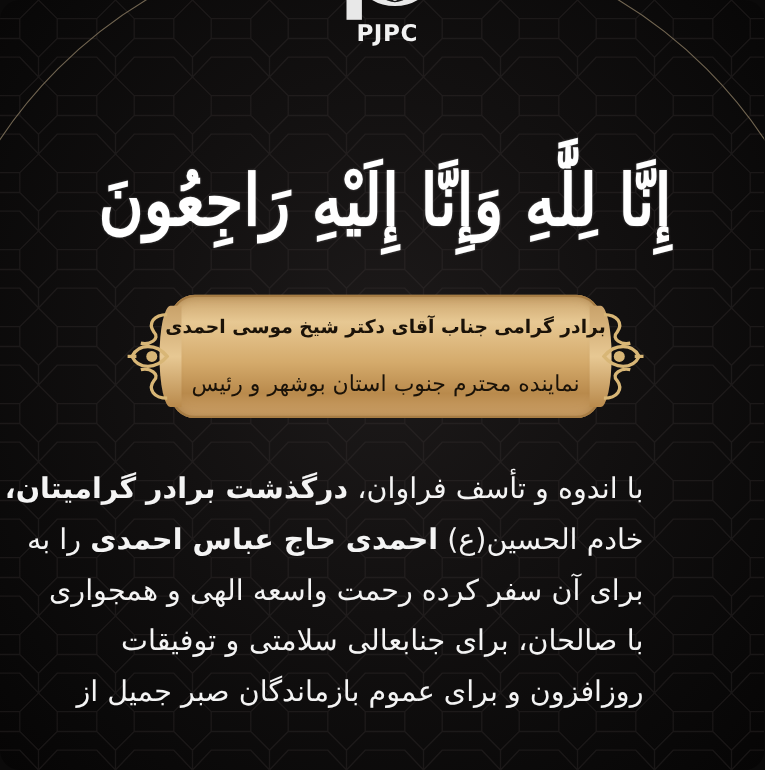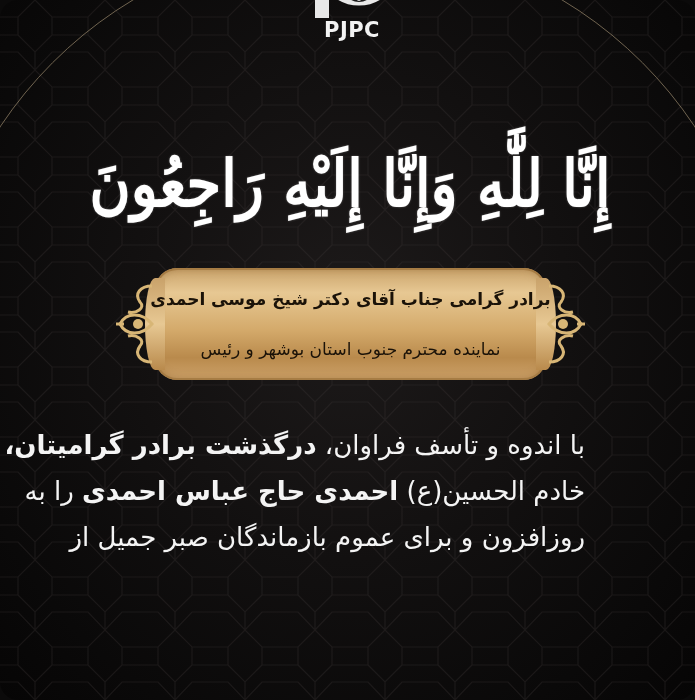--- a/index.html
+++ b/index.html
@@ -114,21 +114,21 @@
       direction: rtl;
       z-index: 2;
     }
     .banner-line {
       color: #1a1208;
       font-family: "DejaVu Sans", sans-serif;
       white-space: nowrap;
       line-height: 1.1;
     }
     .banner-line.bold { font-weight: bold; font-size: 17px; }
-    .banner-line.regular { font-size: 17px; }
+    .banner-line.regular { font-size: 20px; }
     .ornament {
       position: absolute;
       top: 14px;
       width: 42px;
       height: 84px;
       z-index: 1;
     }
     .ornament.left { left: 4px; }
     .ornament.right { right: 4px; transform: scaleX(-1); }
     .body-text {
@@ -209,16 +209,18 @@
     </svg>
     <div class="banner-lines">
       <div class="banner-line bold">برادر گرامی جناب آقای دکتر شیخ موسی احمدی</div>
       <div class="banner-line regular">نماینده محترم جنوب استان بوشهر و رئیس</div>
     </div>
   </div>
 
   <div class="body-text">
     <span class="body-line"><span>با اندوه و تأسف فراوان، </span><b>درگذشت برادر گرامیتان،</b></span>
     <span class="body-line"><span>خادم الحسین(ع) </span><b>احمدی حاج عباس احمدی</b><span> را به</span></span>
+    <span class="body-line">برای آن سفر کرده رحمت واسعه الهی و همجواری</span>
+    <span class="body-line">با صالحان، برای جنابعالی سلامتی و توفیقات</span>
     <span class="body-line">روزافزون و برای عموم بازماندگان صبر جمیل از</span>
   </div>
 
 </div>
 
 </body></html>

